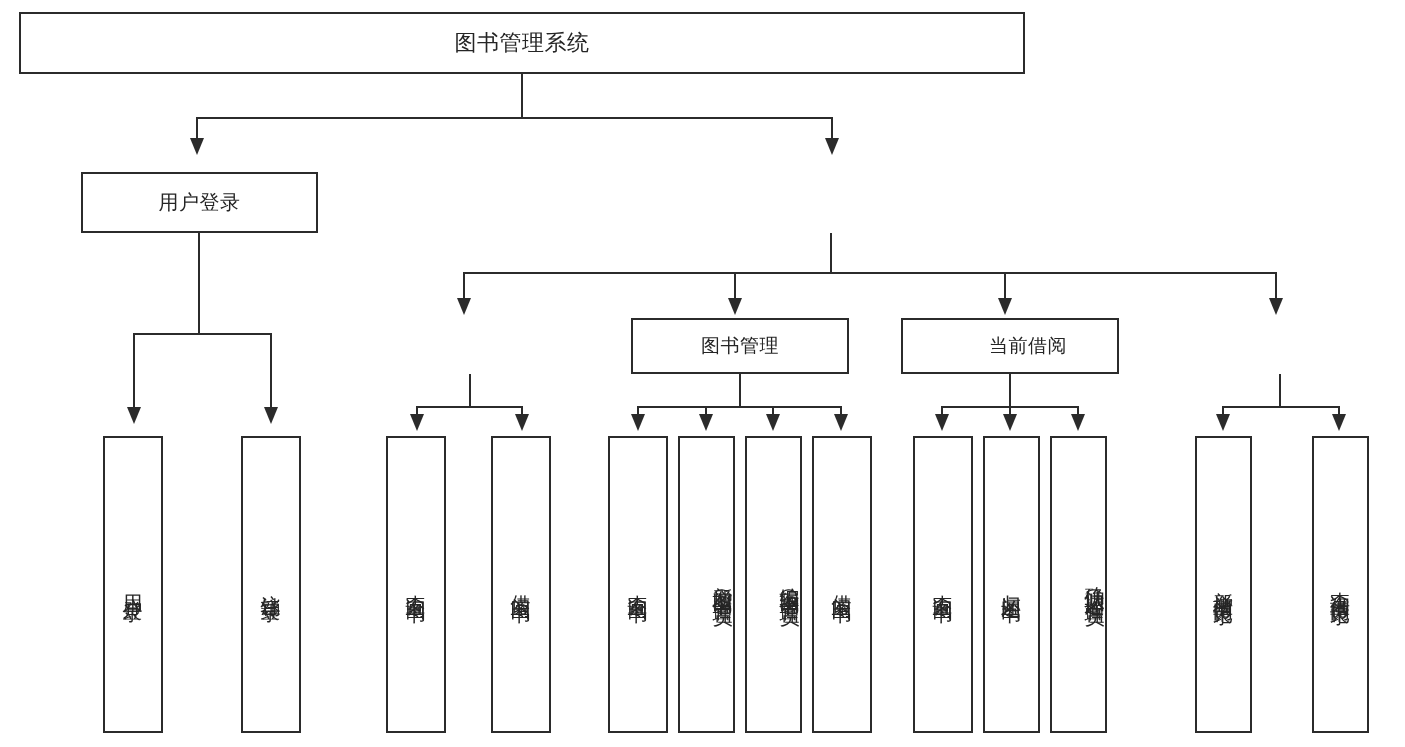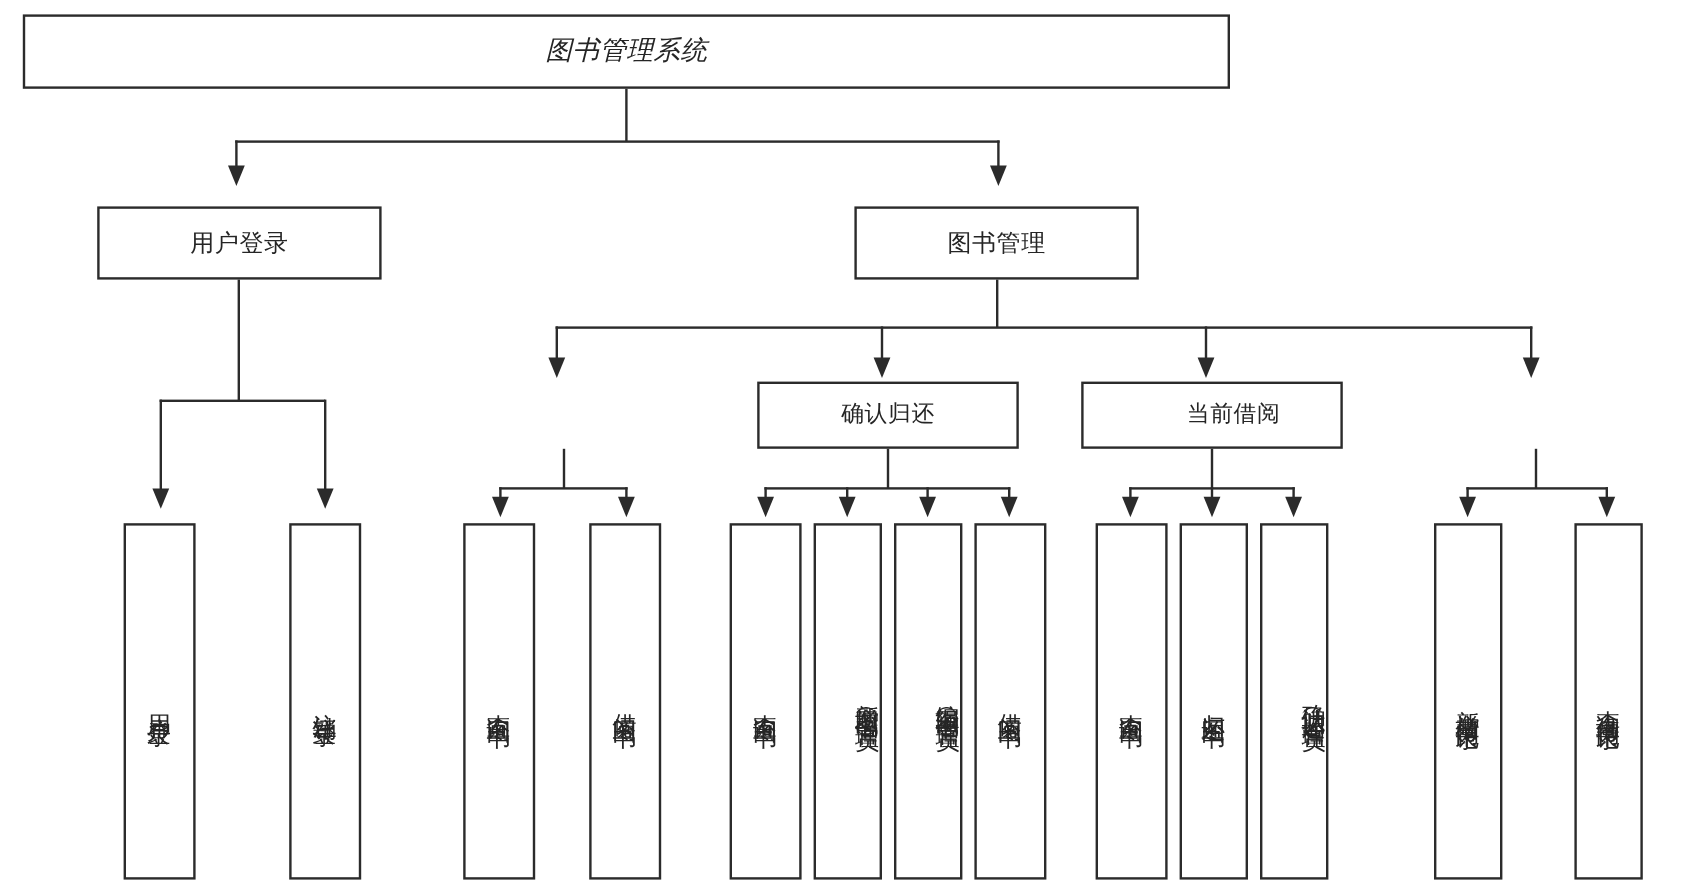--- a/index.html
+++ b/index.html
@@ -85,34 +85,33 @@
     white-space: nowrap;
     letter-spacing: 0.5px;
     pointer-events: none;
   }
 </style>
 </head>
 <body>
 
 <div id="canvas">
 
-  <div class="node root" style="left:19px; top:12px; width:1006px; height:62px;font-style:italic;">图书管理系统</div>
+  <div class="node root" style="left:19px; top:12px; width:1006px; height:62px;">图书管理系统</div>
 
   <div class="ln v" style="left:521px; top:74px; height:44px;"></div>
 
   <div class="ln h" style="left:196px; top:117px; width:637px;"></div>
 
   <div class="ln v" style="left:196px; top:117px; height:23px;"></div>
   <div class="arrow" style="left:190px; top:138px;"></div>
   <div class="ln v" style="left:831px; top:117px; height:23px;"></div>
   <div class="arrow" style="left:825px; top:138px;"></div>
 
   <div class="node lvl1" style="left:81px; top:172px; width:237px; height:61px;">用户登录</div>
 
-  <div class="node lvl1" style="left:712px; top:172px; width:237px; height:61px;">图书管理</div>
 
   <div class="ln v" style="left:198px; top:233px; height:101px;"></div>
   <div class="ln h" style="left:133px; top:333px; width:138px;"></div>
   <div class="ln v" style="left:133px; top:333px; height:76px;"></div>
   <div class="arrow" style="left:127px; top:407px;"></div>
   <div class="ln v" style="left:270px; top:333px; height:76px;"></div>
   <div class="arrow" style="left:264px; top:407px;"></div>
 
   <div class="ln v" style="left:830px; top:233px; height:40px;"></div>
   <div class="ln h" style="left:463px; top:272px; width:814px;"></div>
@@ -123,21 +122,21 @@
   <div class="ln v" style="left:734px; top:272px; height:28px;"></div>
   <div class="arrow" style="left:728px; top:298px;"></div>
 
   <div class="ln v" style="left:1004px; top:272px; height:28px;"></div>
   <div class="arrow" style="left:998px; top:298px;"></div>
 
   <div class="ln v" style="left:1275px; top:272px; height:28px;"></div>
   <div class="arrow" style="left:1269px; top:298px;"></div>
 
 
-  <div class="node lvl2" style="left:631px; top:318px; width:218px; height:56px;">确认归还</div>
+  <div class="node lvl2" style="left:631px; top:318px; width:218px; height:56px;">图书管理</div>
 
   <div class="node lvl2" style="left:901px; top:318px; width:218px; height:56px;padding-left:36px;">当前借阅</div>
 
 
   <div class="ln v" style="left:469px; top:374px; height:33px;"></div>
   <div class="ln h" style="left:416px; top:406px; width:107px;"></div>
   <div class="ln v" style="left:416px; top:406px; height:12px;"></div>
   <div class="arrow" style="left:410px; top:414px;"></div>
   <div class="ln v" style="left:521px; top:406px; height:12px;"></div>
   <div class="arrow" style="left:515px; top:414px;"></div>

